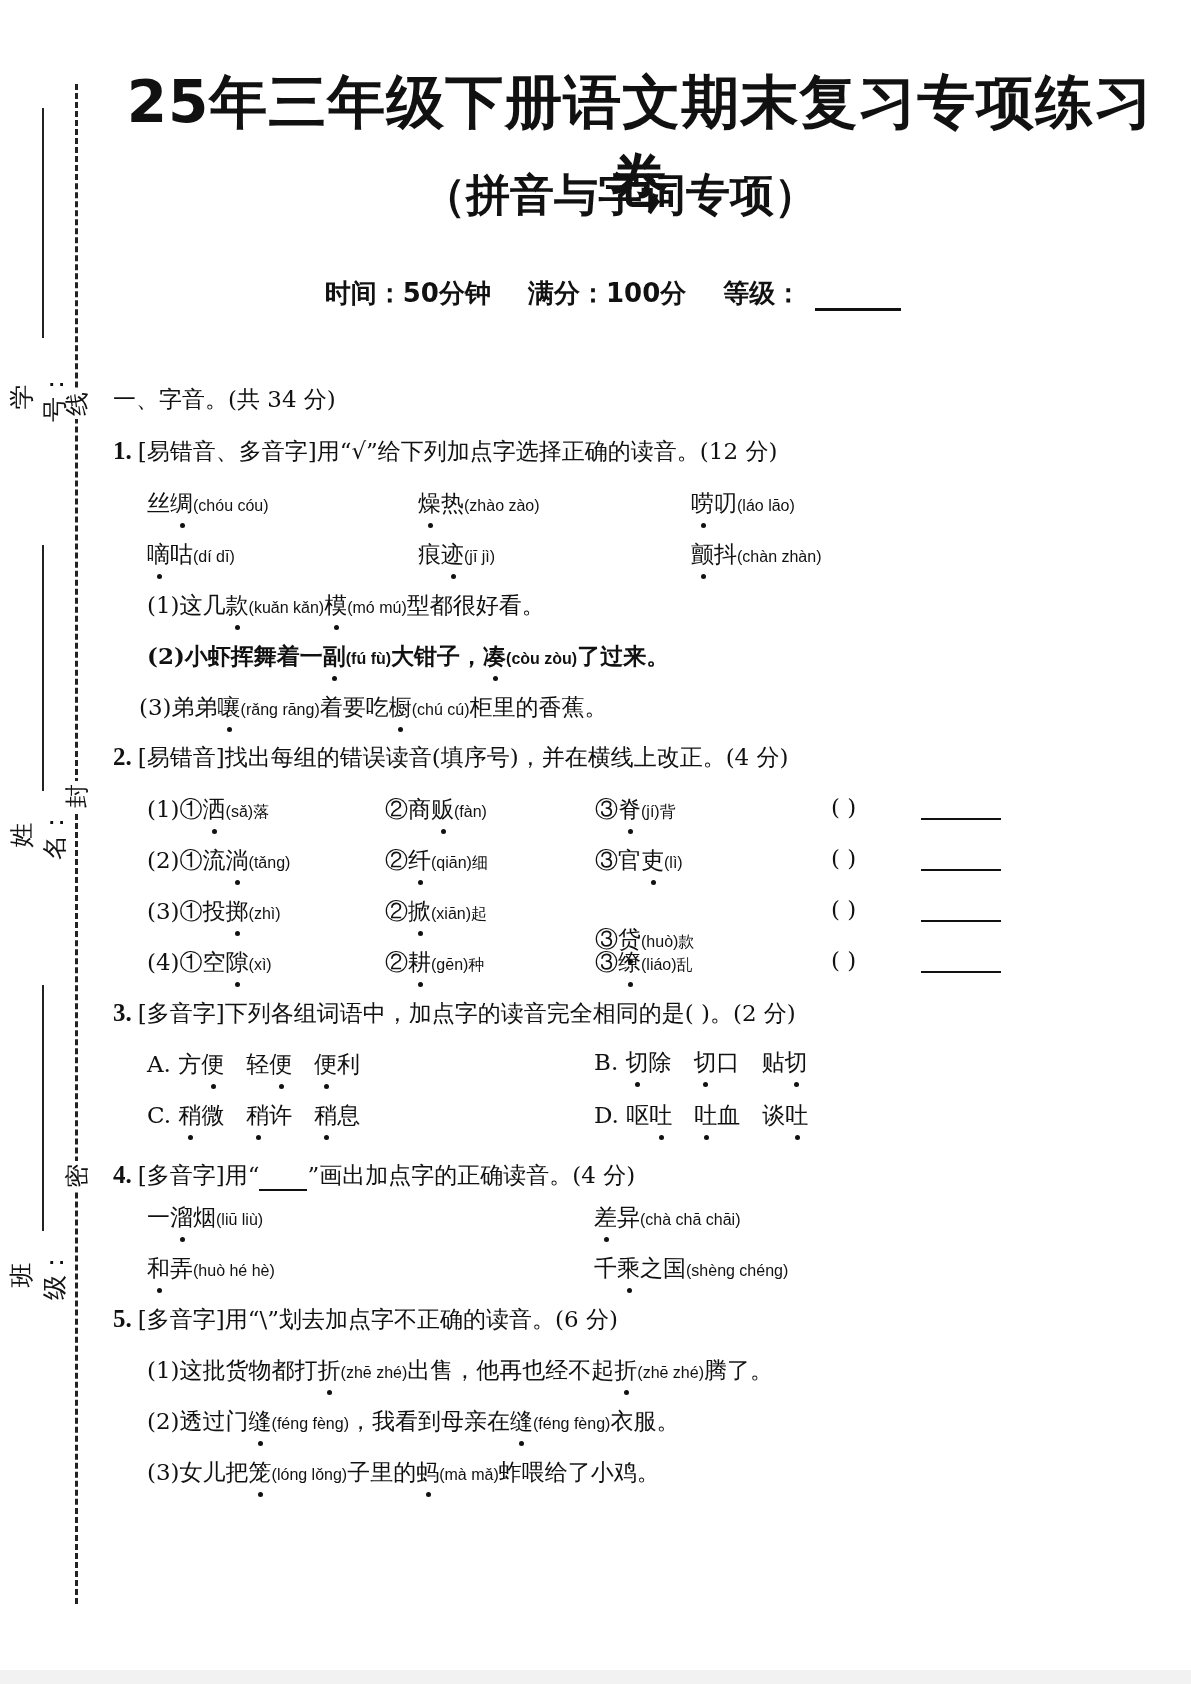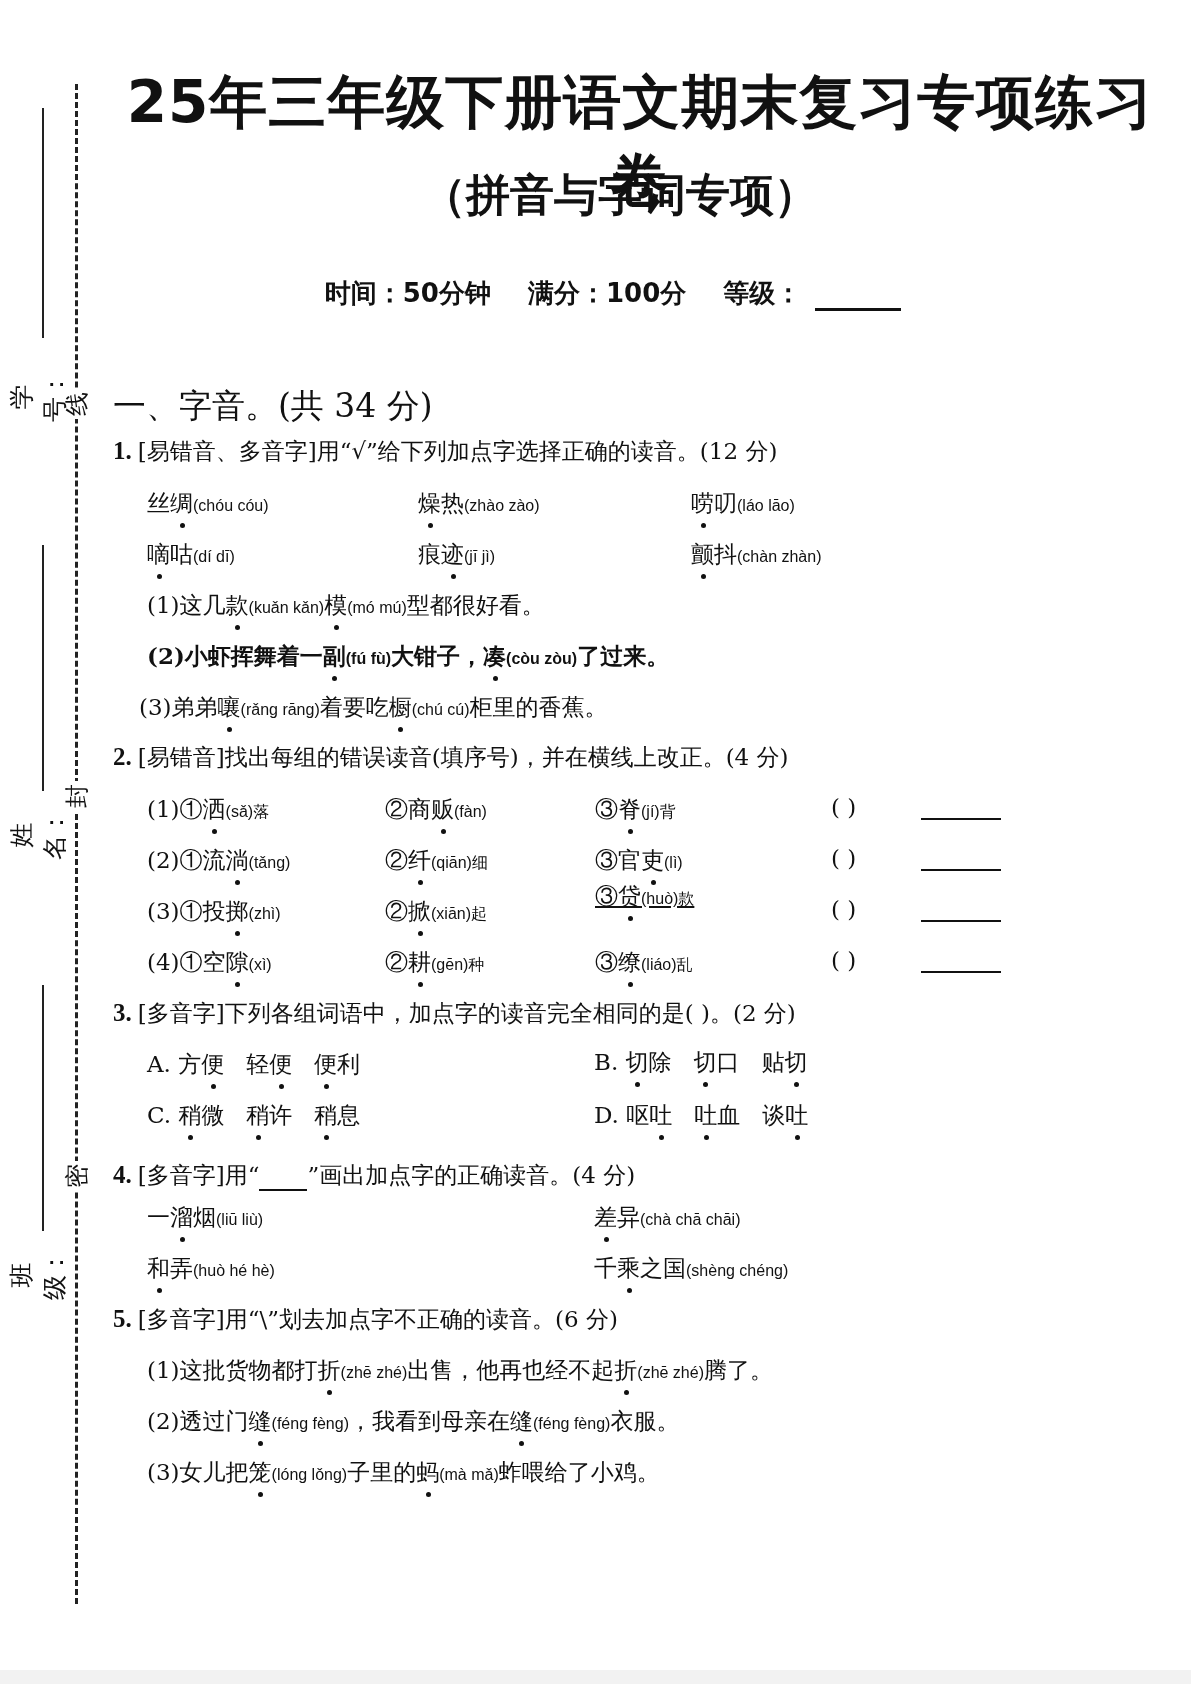--- a/index.html
+++ b/index.html
@@ -39,21 +39,21 @@
     position: absolute; left: 100px; top: 276px; width: 1040px; text-align: center;
     font-size: 26px; font-weight: bold;
   }
   .meta span { margin: 0 14px; }
   .blank-line { display: inline-block; width: 86px; border-bottom: 3px solid #111; height: 24px; vertical-align: bottom; }
 
   
   .content { position: absolute; left: 113px; top: 384px; width: 1020px;
     font-family: "DejaVu Serif", serif; font-size: 23px; }
   .line { position: absolute; white-space: nowrap; }
-  .section-title { font-size: 33px; }
+  .section-title { font-size: 23px; }
   .qnum { font-weight: bold; font-family: "Liberation Serif", serif; font-size: 25px; margin-right: 6px; }
   .py { font-family: "Liberation Sans", sans-serif; font-size: 16px; }
   .dot { position: relative; }
   .dot::after {
     content: ""; position: absolute; left: 50%; bottom: -12px; width: 5px; height: 5px;
     margin-left: -2px; border-radius: 50%; background: #111;
   }
   .ans-paren { display: inline-block; width: 90px; }
   .ans-line { display: inline-block; width: 80px; border-bottom: 2px solid #111; height: 22px; vertical-align: bottom; }
   .underline-sample { display: inline-block; width: 48px; border-bottom: 2px solid #111; height: 22px; vertical-align: bottom; }
@@ -113,21 +113,21 @@
     <span>(2)</span><span>①</span><span>流</span><span class="dot">淌</span><span class="py">(tǎng)</span>
   </div>
   <div class="line" style="left:272px;top:461px;"><span>②</span><span class="dot">纤</span><span class="py">(qiān)细</span></div>
   <div class="line" style="left:482px;top:461px;"><span>③</span><span>官</span><span class="dot">吏</span><span class="py">(lì)</span></div>
   <div class="line" style="left:718px;top:461px;"><span class="ans-paren">(      )</span><span class="ans-line"></span></div>
 
   <div class="line" style="left:34px;top:512px;">
     <span>(3)</span><span>①</span><span>投</span><span class="dot">掷</span><span class="py">(zhì)</span>
   </div>
   <div class="line" style="left:272px;top:512px;"><span>②</span><span class="dot">掀</span><span class="py">(xiān)起</span></div>
-  <div class="line" style="left:482px;top:497px;text-decoration:underline;"><span>③</span><span class="dot">贷</span><span class="py">(huò)款</span></div>
+  <div class="line" style="left:482px;top:540px;"><span>③</span><span class="dot">贷</span><span class="py">(huò)款</span></div>
   <div class="line" style="left:718px;top:512px;"><span class="ans-paren">(      )</span><span class="ans-line"></span></div>
 
   <div class="line" style="left:34px;top:563px;">
     <span>(4)</span><span>①</span><span>空</span><span class="dot">隙</span><span class="py">(xì)</span>
   </div>
   <div class="line" style="left:272px;top:563px;"><span>②</span><span class="dot">耕</span><span class="py">(gēn)种</span></div>
   <div class="line" style="left:482px;top:563px;"><span>③</span><span class="dot">缭</span><span class="py">(liáo)乱</span></div>
   <div class="line" style="left:718px;top:563px;"><span class="ans-paren">(      )</span><span class="ans-line"></span></div>
 
   <div class="line" style="left:0;top:614px;">

